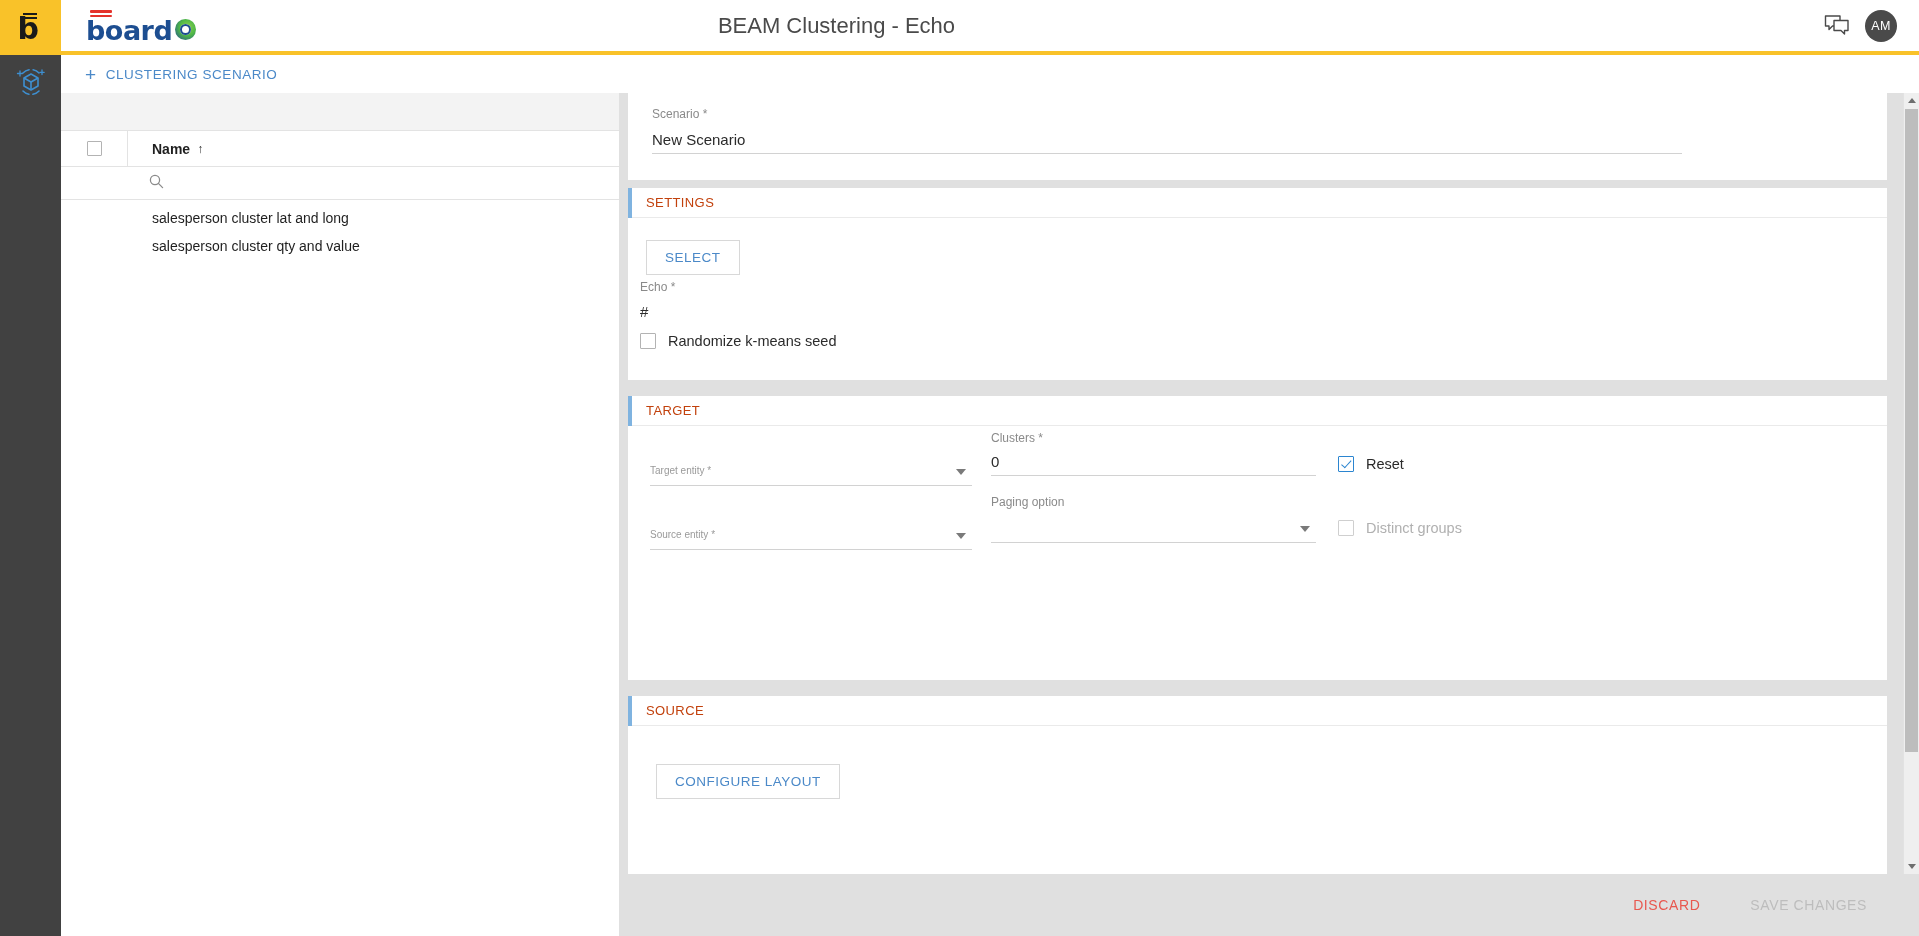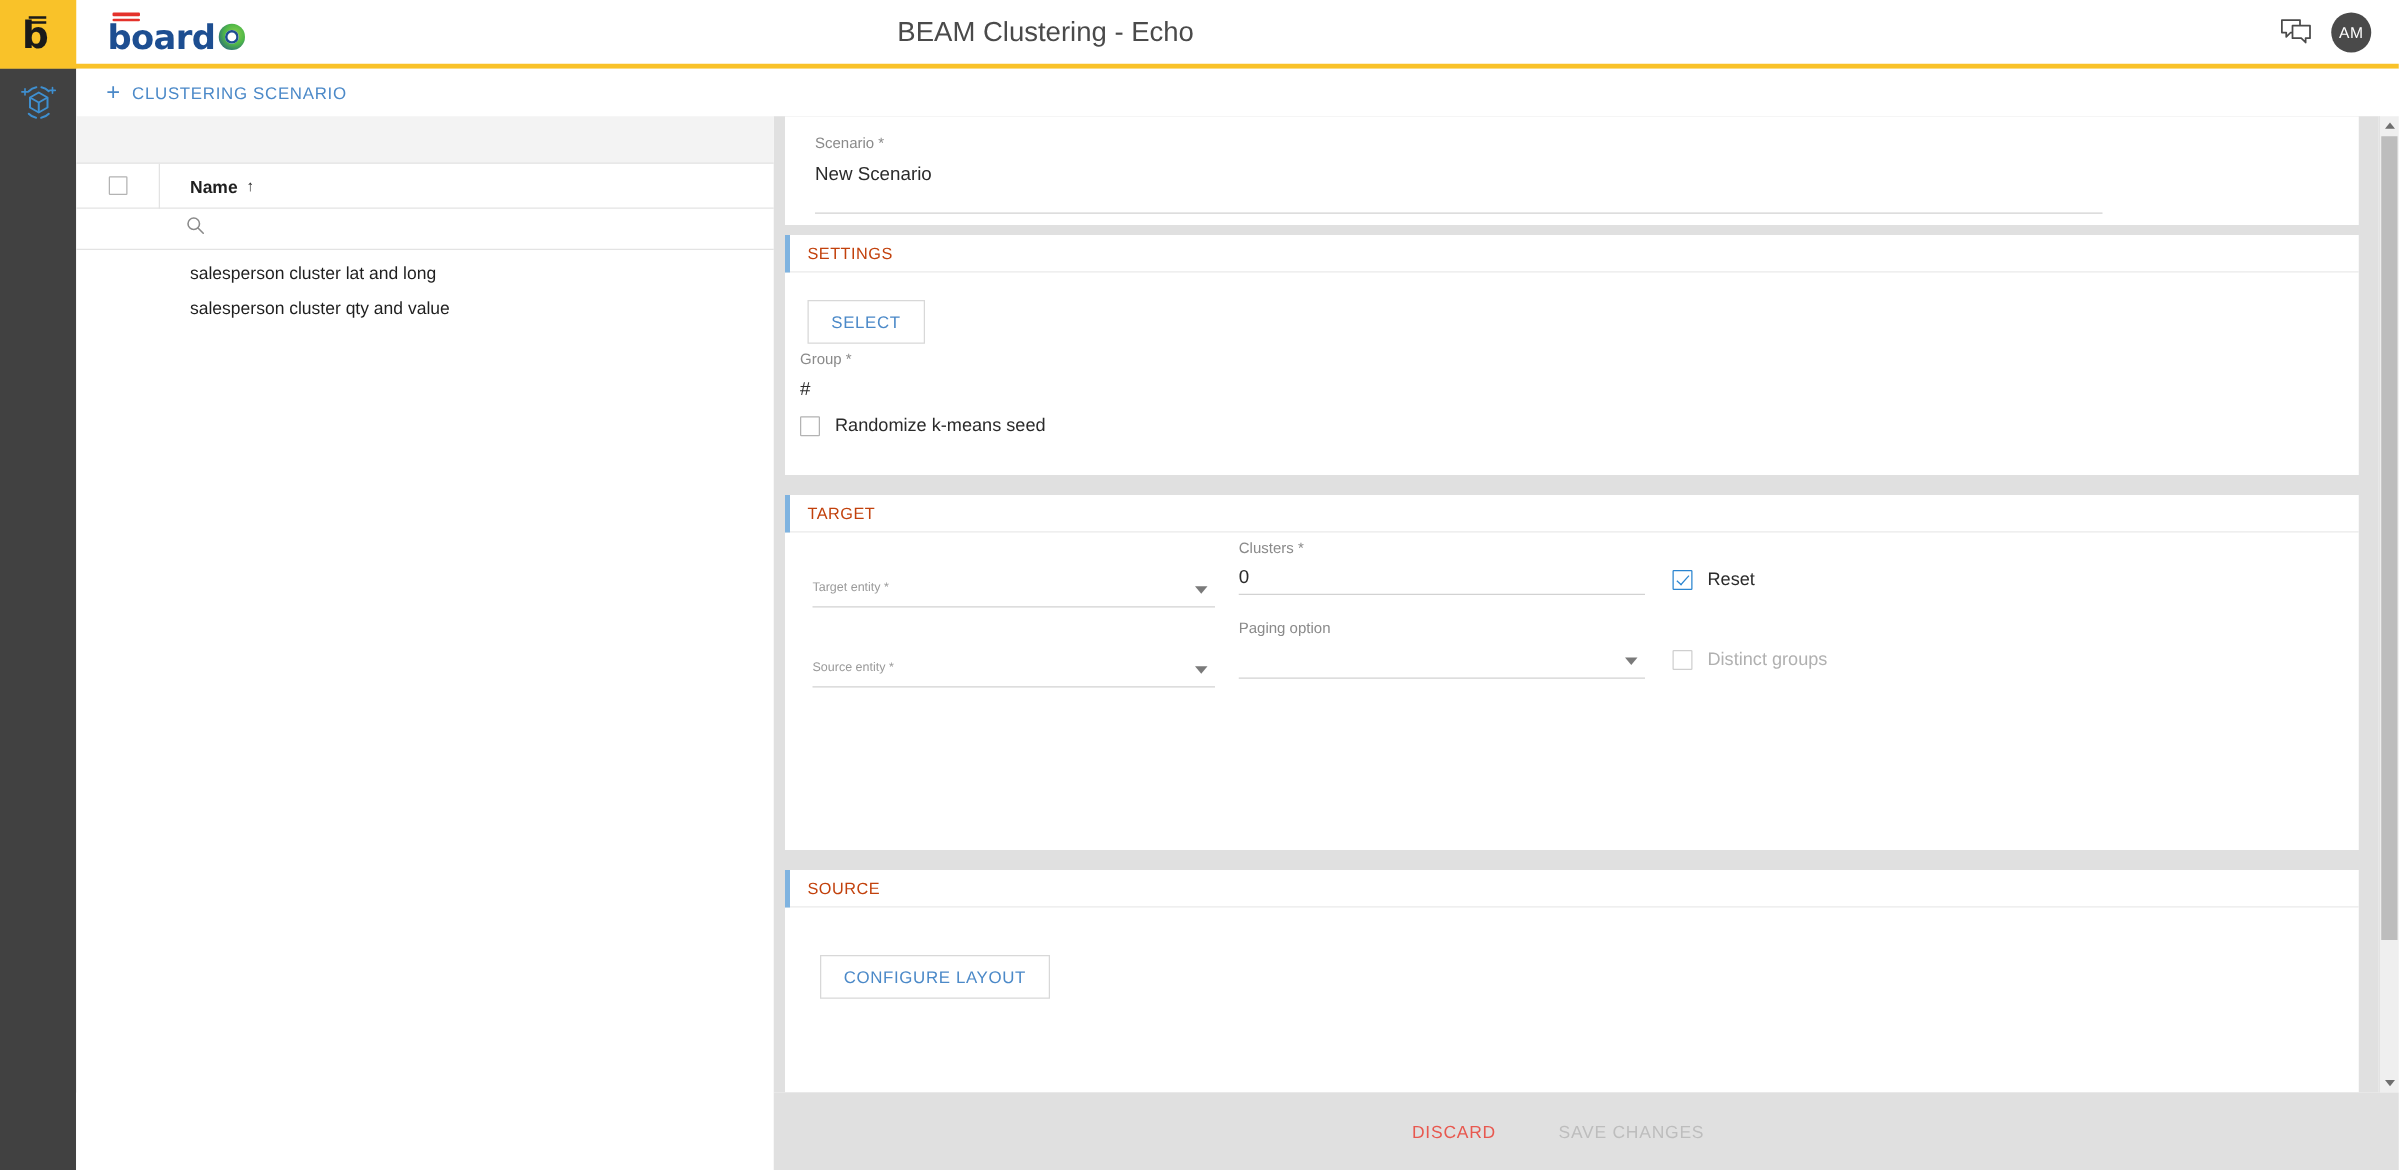--- a/index.html
+++ b/index.html
@@ -271,21 +271,21 @@
     position: absolute; top: 16px; left: 1px;
     width: 13px; height: 643px;
     background: #bdbdbd; cursor: pointer;
   }
 
   
   #footer-bar {
     position: absolute; bottom: 0; left: 620px;
     width: 1299px; height: 62px;
     background: #e0e0e0;
-    display: flex; align-items: center; justify-content: center;
+    display: flex; align-items: center; justify-content: flex-end;
     gap: 38px; padding-right: 46px;
   }
   .flat-btn {
     background: none; border: none; cursor: pointer;
     font-size: 14px; letter-spacing: 0.6px;
     font-family: "Liberation Sans", sans-serif;
   }
   #discard-btn { color: #e8584f; }
   #save-btn { color: #bdbdbd; cursor: default; }
 
@@ -382,34 +382,34 @@
       <div class="rname">salesperson cluster qty and value</div>
     </div>
   </div>
 </div>
 
 <div id="form-area">
 
   <div class="card" id="card-scenario">
     <div style="position:absolute; top:14px; left:24px; width:1030px;">
       <div class="field-label">Scenario *</div>
-      <div class="field-value underline-field" style="margin-top:10px; padding-bottom:22px;">New Scenario</div>
+      <div class="field-value underline-field" style="margin-top:10px; padding-bottom:5px;">New Scenario</div>
     </div>
   </div>
 
   <div class="card" id="card-settings" style="top: 95px; height: 192px;">
     <div class="section-head">
       <div class="accent"></div>
       <div class="stitle">SETTINGS</div>
     </div>
 
     <button class="outline-btn" style="position:absolute; top:52px; left:18px;">SELECT</button>
 
     <div style="position:absolute; top:92px; left:12px; width:1030px;">
-      <div class="field-label">Group *</div>
+      <div class="field-label">Echo *</div>
       <div class="field-value" style="margin-top:9px;">#</div>
     </div>
 
     <div class="cb-row" style="position:absolute; top:145px; left:12px;">
       <span class="cb-unchecked"></span>
       <span class="cb-label">Randomize k-means seed</span>
     </div>
   </div>
 
   <div class="card" id="card-target" style="top: 303px; height: 284px;">

